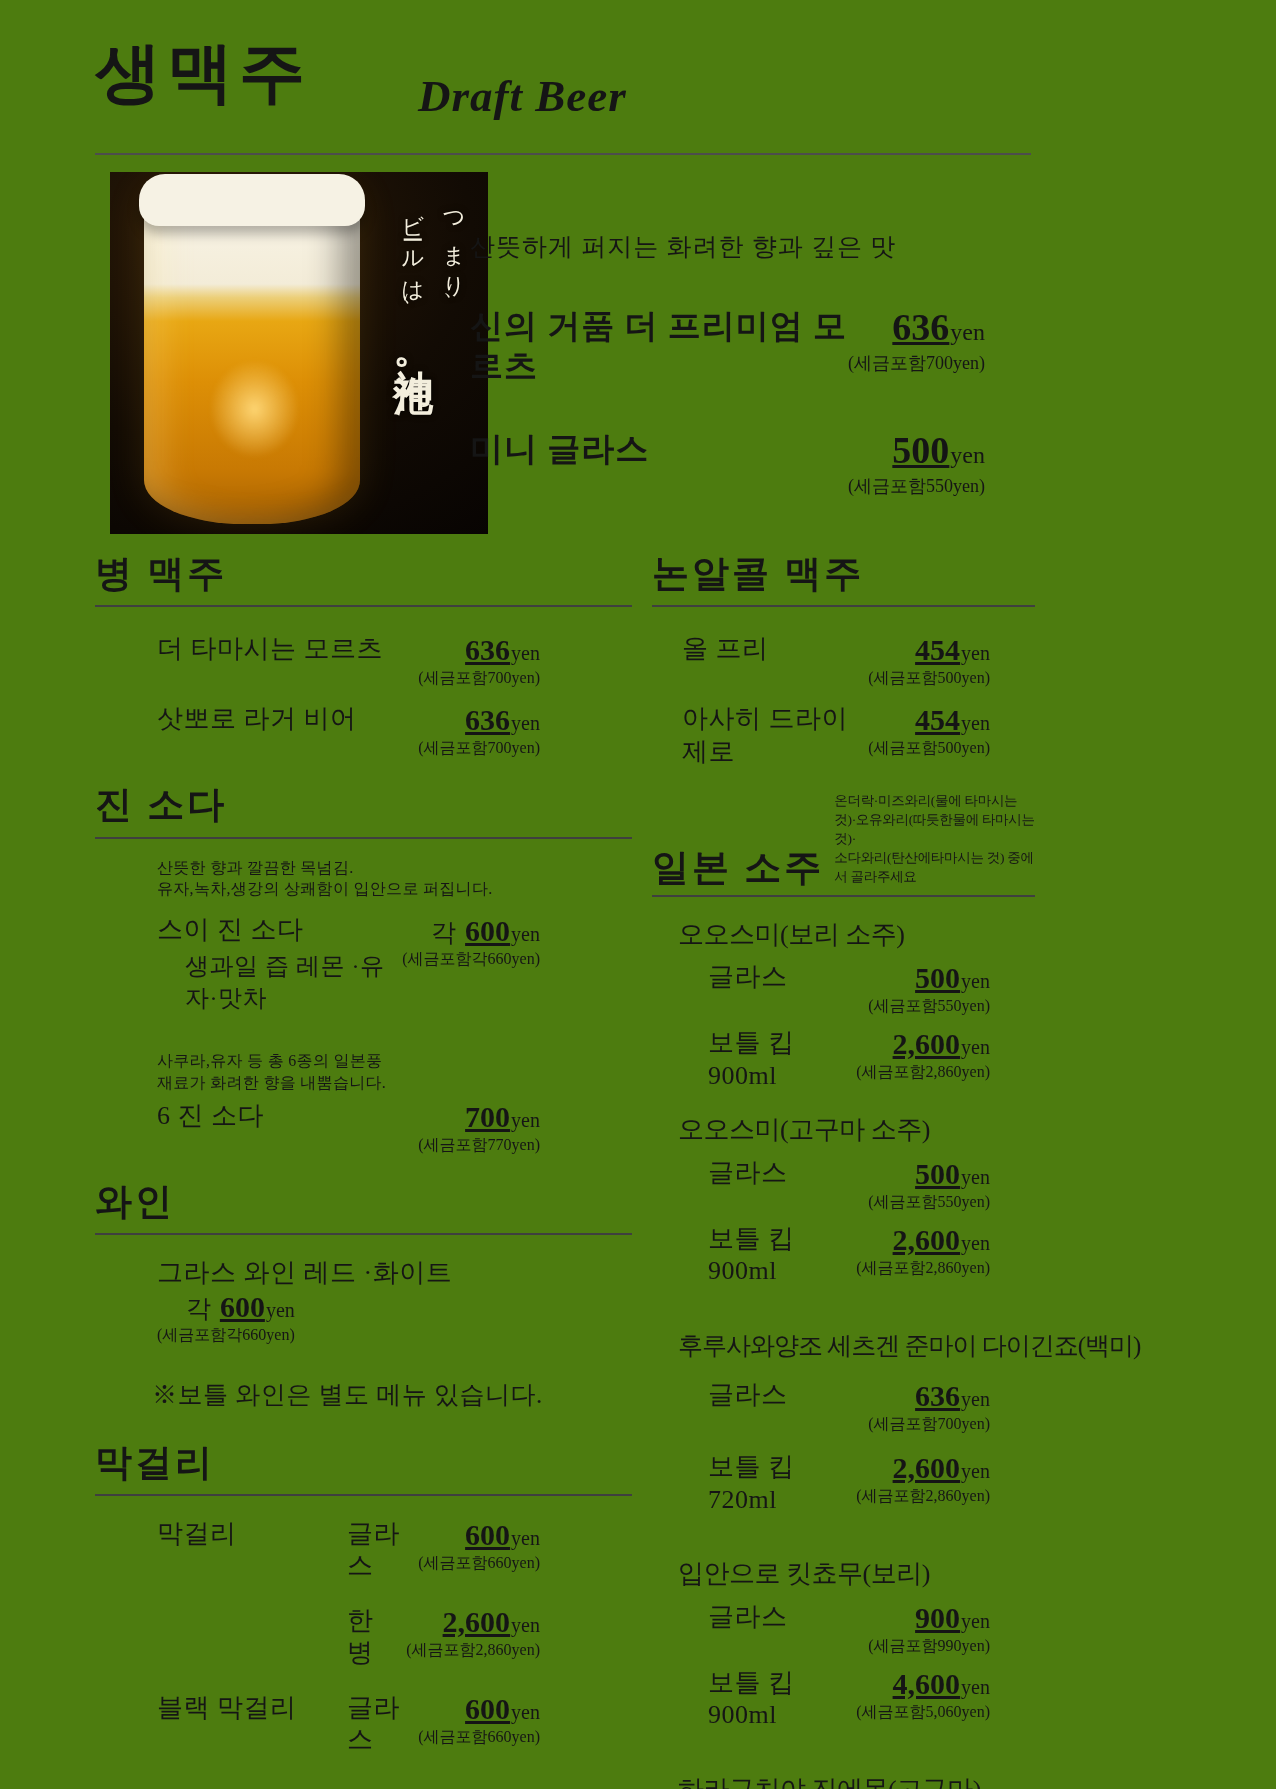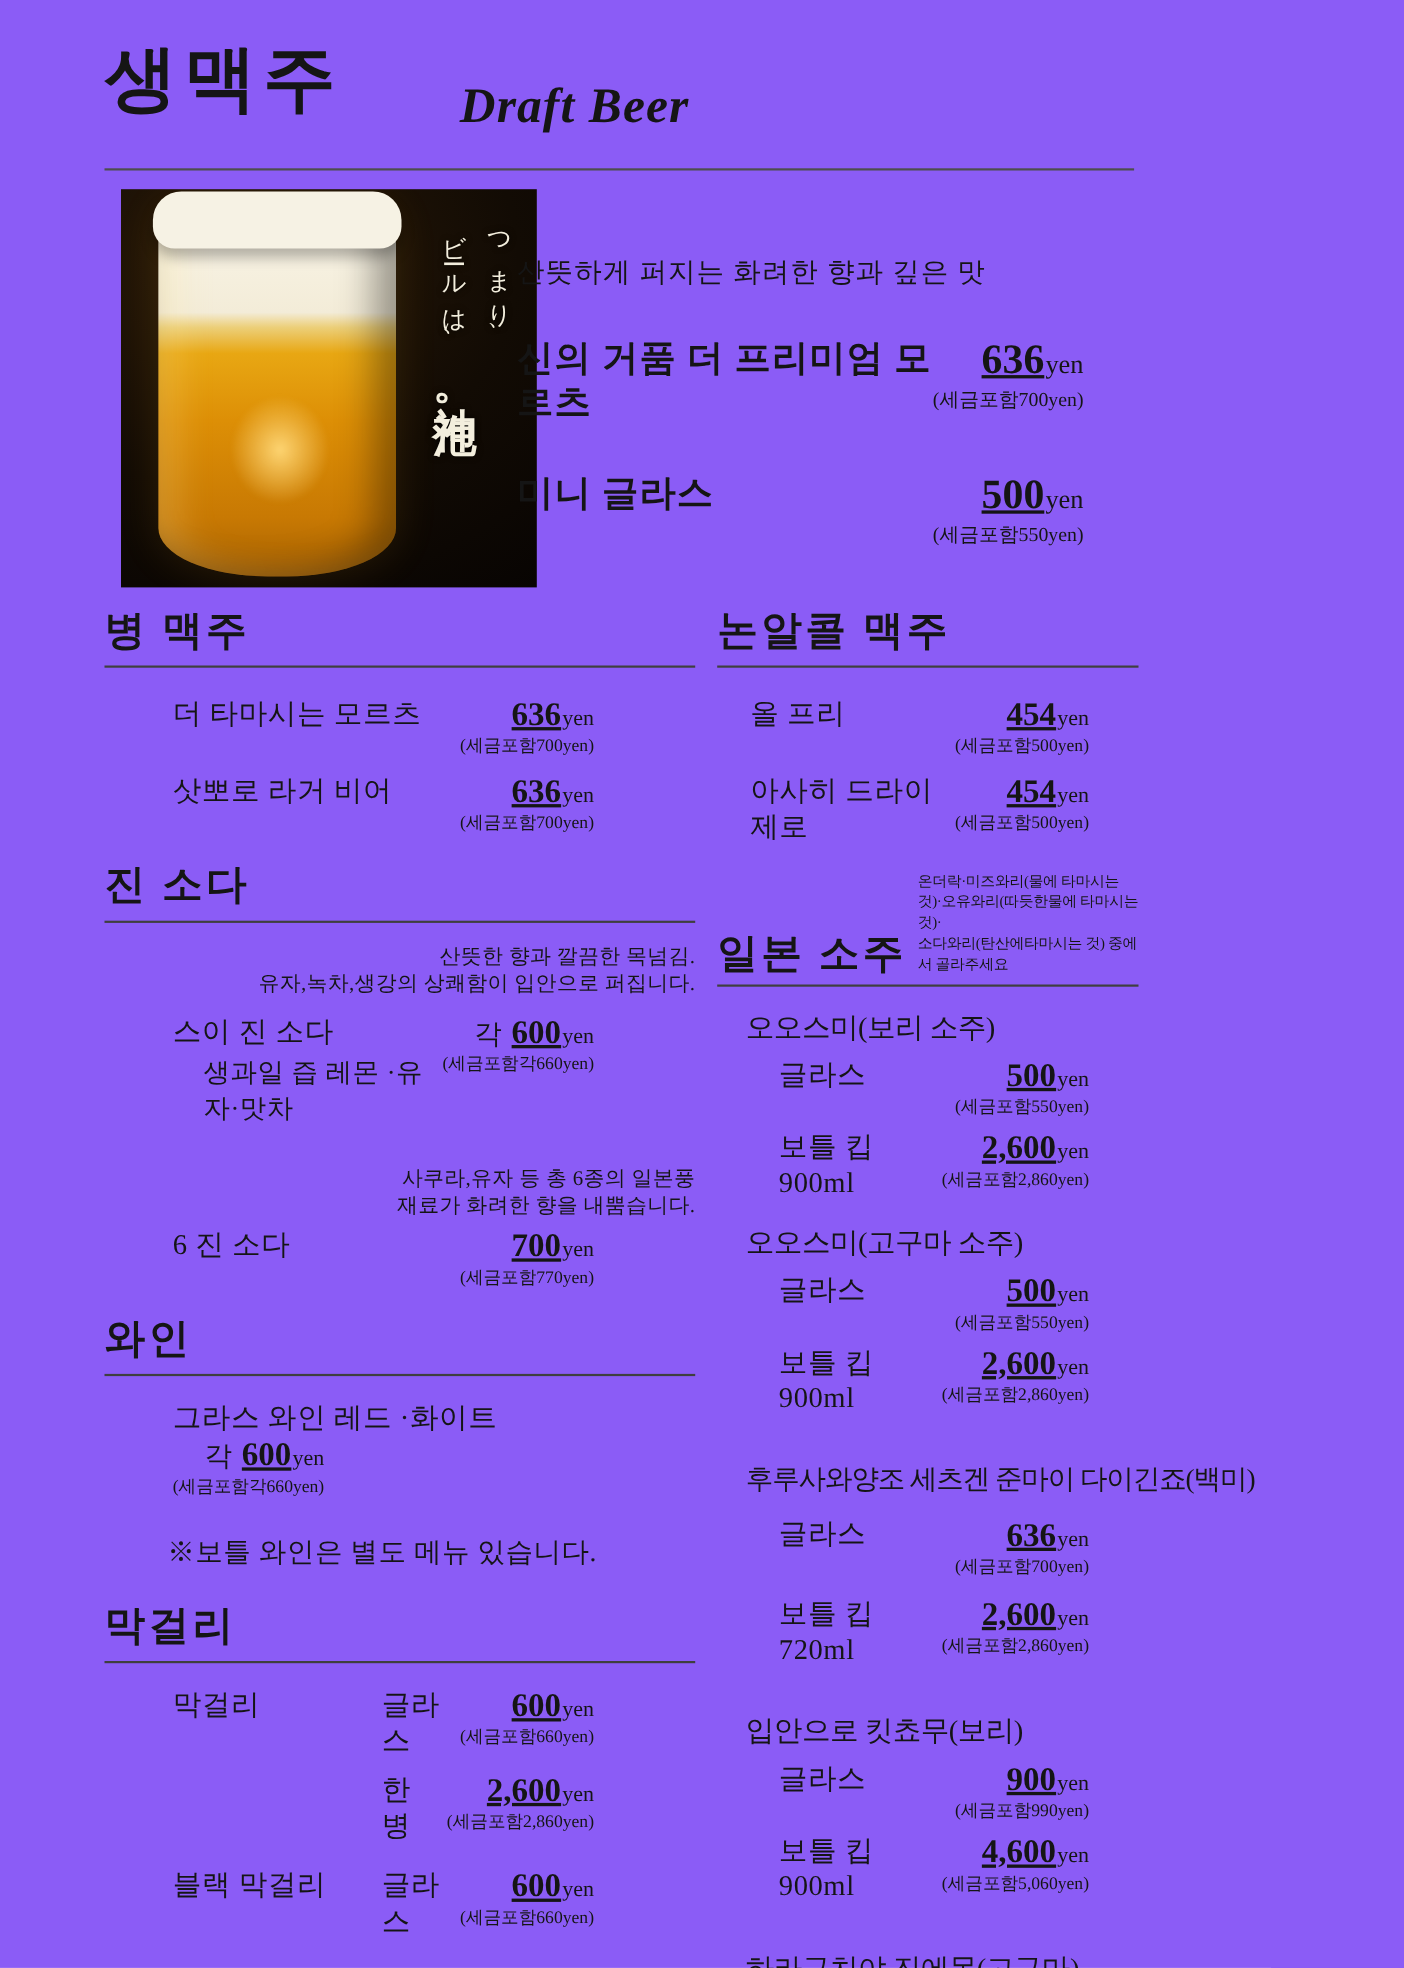--- a/index.html
+++ b/index.html
@@ -1,18 +1,18 @@
 <!DOCTYPE html>
 <html><head>
 <meta charset="utf-8">
 <style>
   * { margin:0; padding:0; box-sizing:border-box; }
   html,body { background:#ffffff; }
   body { font-family:"Liberation Serif","DejaVu Serif",serif; color:#151515; }
-  .page { position:relative; width:1276px; height:1789px; background:#8b5cf6; overflow:hidden; }
+  .page { position:relative; width:1276px; height:1789px; background:#4d7c0f; overflow:hidden; }
 
   
   .menu-title { position:absolute; left:95px; top:40px; font-size:66px; font-weight:900; letter-spacing:6px; line-height:1; }
   .menu-subtitle { position:absolute; left:418px; top:70px; font-size:45px; font-weight:700; font-style:italic; letter-spacing:1px; }
   .header-rule { position:absolute; left:95px; top:153px; width:936px; height:2px; background:#4d4d4d; }
 
   
   .beer-photo { position:absolute; left:110px; top:172px; width:378px; height:362px; overflow:hidden;
     background:radial-gradient(130% 110% at 28% 18%, #2a1a08 0%, #120b04 52%, #060302 100%); }
   .glass { position:absolute; left:34px; top:14px; width:216px; height:338px; }
@@ -53,29 +53,29 @@
   .nm { font-size:26px; letter-spacing:0.5px; line-height:1.25; }
   .nm-sub { font-size:24px; padding-left:28px; margin-top:4px; letter-spacing:0.5px; }
   .pb { text-align:right; flex:none; }
   .pl { white-space:nowrap; line-height:1.1; }
   .pprefix { font-size:25px; margin-right:9px; }
   .pprefix:empty { margin-right:0; }
   .pnum { font-size:30px; font-weight:600;text-decoration:underline; }
   .punit { font-size:20px; margin-left:1px; }
   .ptax { font-size:16px; margin-top:2px; white-space:nowrap; }
 
-  .desc { font-size:19px; line-height:1.35; padding-left:62px; margin-top:18px; white-space:pre-line; letter-spacing:0.3px;text-align:right; }
+  .desc { font-size:16px; line-height:1.35; padding-left:62px; margin-top:18px; white-space:pre-line; letter-spacing:0.3px; }
   .note { font-size:25px; padding-left:57px; margin-top:32px; letter-spacing:0.5px; }
 
   .sec-gap { margin-top:24px; }
   .sec-gap-lg { margin-top:30px; }
 
   
   .mkrow { display:flex; align-items:flex-start; padding:0 92px 0 62px; margin-top:22px; }
-  .mkrow.cont { margin-top:12px; }
+  .mkrow.cont { margin-top:22px; }
   .mkname { width:190px; flex:none; font-size:26px; letter-spacing:0.5px; line-height:1.25; }
   .mksize { flex:1; font-size:26px; letter-spacing:0.5px; line-height:1.25; }
   .mkrow .pb { flex:none; }
 
   
   .col-right .mrow { padding:0 45px 0 30px; }
 
   
   .sgroup { margin-top:22px; }
   .sgroup.far { margin-top:42px; }

